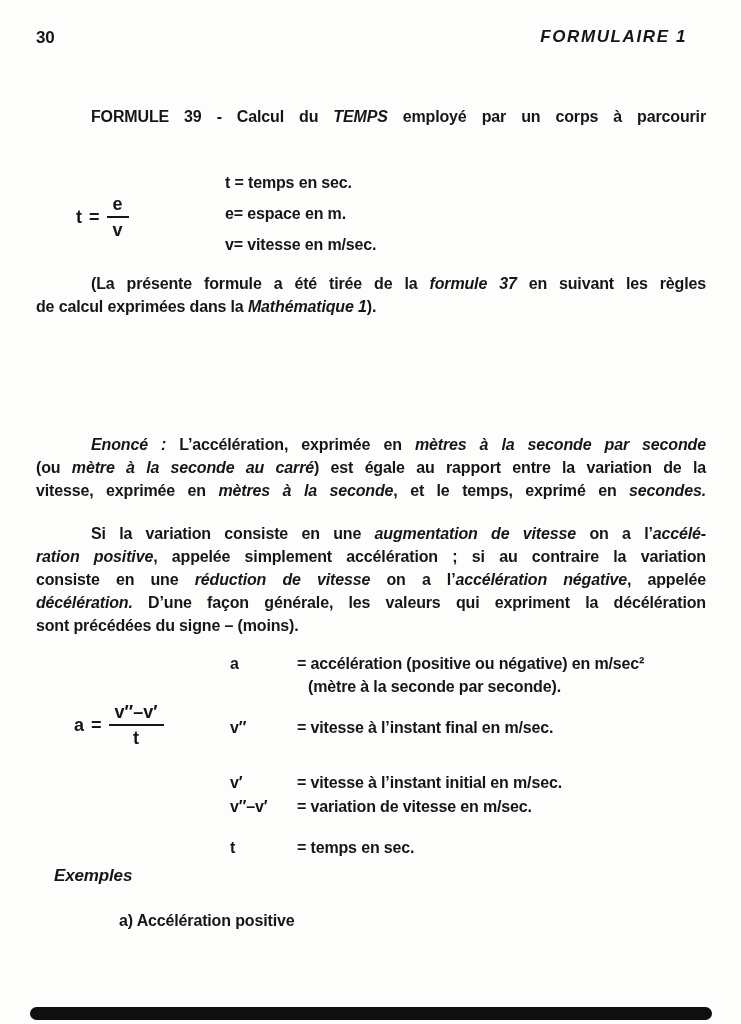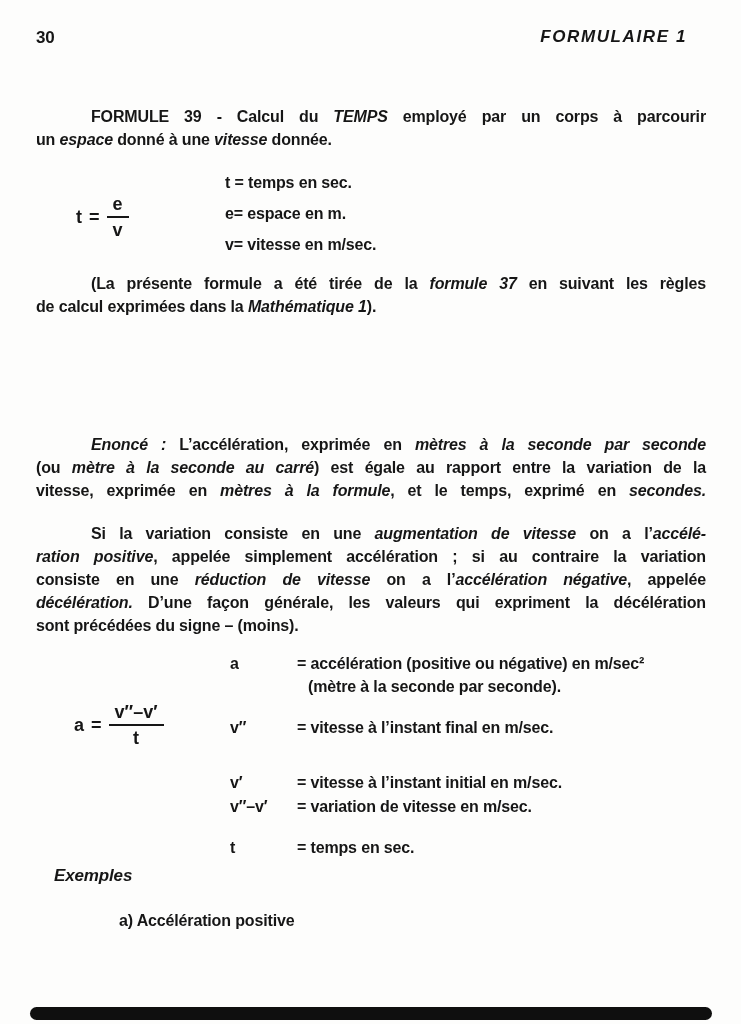--- a/index.html
+++ b/index.html
@@ -34,21 +34,20 @@
 </head>
 <body>
 
 <div class="page">
 
   <div class="abs pgno">30</div>
   <div class="abs runhead">FORMULAIRE 1</div>
 
   <div class="abs para" style="top:105px;">
     <div class="line j ind">FORMULE 39 - Calcul du <i>TEMPS</i> employé par un corps à parcourir</div>
-    <div class="line">un <i>espace</i> donné à une <i>vitesse</i> donnée.</div>
   </div>
 
   <div class="abs formula" style="left:76px; top:194px;">
     <span>t</span>
     <span>=</span>
     <span class="frac">
       <span class="num">e</span>
       <span class="den">v</span>
     </span>
   </div>
@@ -61,21 +60,21 @@
 
   <div class="abs para" style="top:272px;">
     <div class="line j ind">(La présente formule a été tirée de la <i>formule 37</i> en suivant les règles</div>
     <div class="line">de calcul exprimées dans la <i>Mathématique 1</i>).</div>
   </div>
 
 
   <div class="abs para" style="top:433px;">
     <div class="line j ind"><i>Enoncé :</i> L’accélération, exprimée en <i>mètres à la seconde par seconde</i></div>
     <div class="line j">(ou <i>mètre à la seconde au carré</i>) est égale au rapport entre la variation de la</div>
-    <div class="line j">vitesse, exprimée en <i>mètres à la formule</i>, et le temps, exprimé en <i>secondes.</i></div>
+    <div class="line j">vitesse, exprimée en <i>mètres à la seconde</i>, et le temps, exprimé en <i>secondes.</i></div>
   </div>
 
   <div class="abs para" style="top:522px;">
     <div class="line j ind">Si la variation consiste en une <i>augmentation de vitesse</i> on a l’<i>accélé-</i></div>
     <div class="line j"><i>ration positive</i>, appelée simplement accélération ; si au contraire la variation</div>
     <div class="line j">consiste en une <i>réduction de vitesse</i> on a l’<i>accélération négative</i>, appelée</div>
     <div class="line j"><i>décélération.</i> D’une façon générale, les valeurs qui expriment la décélération</div>
     <div class="line">sont précédées du signe – (moins).</div>
   </div>
 

